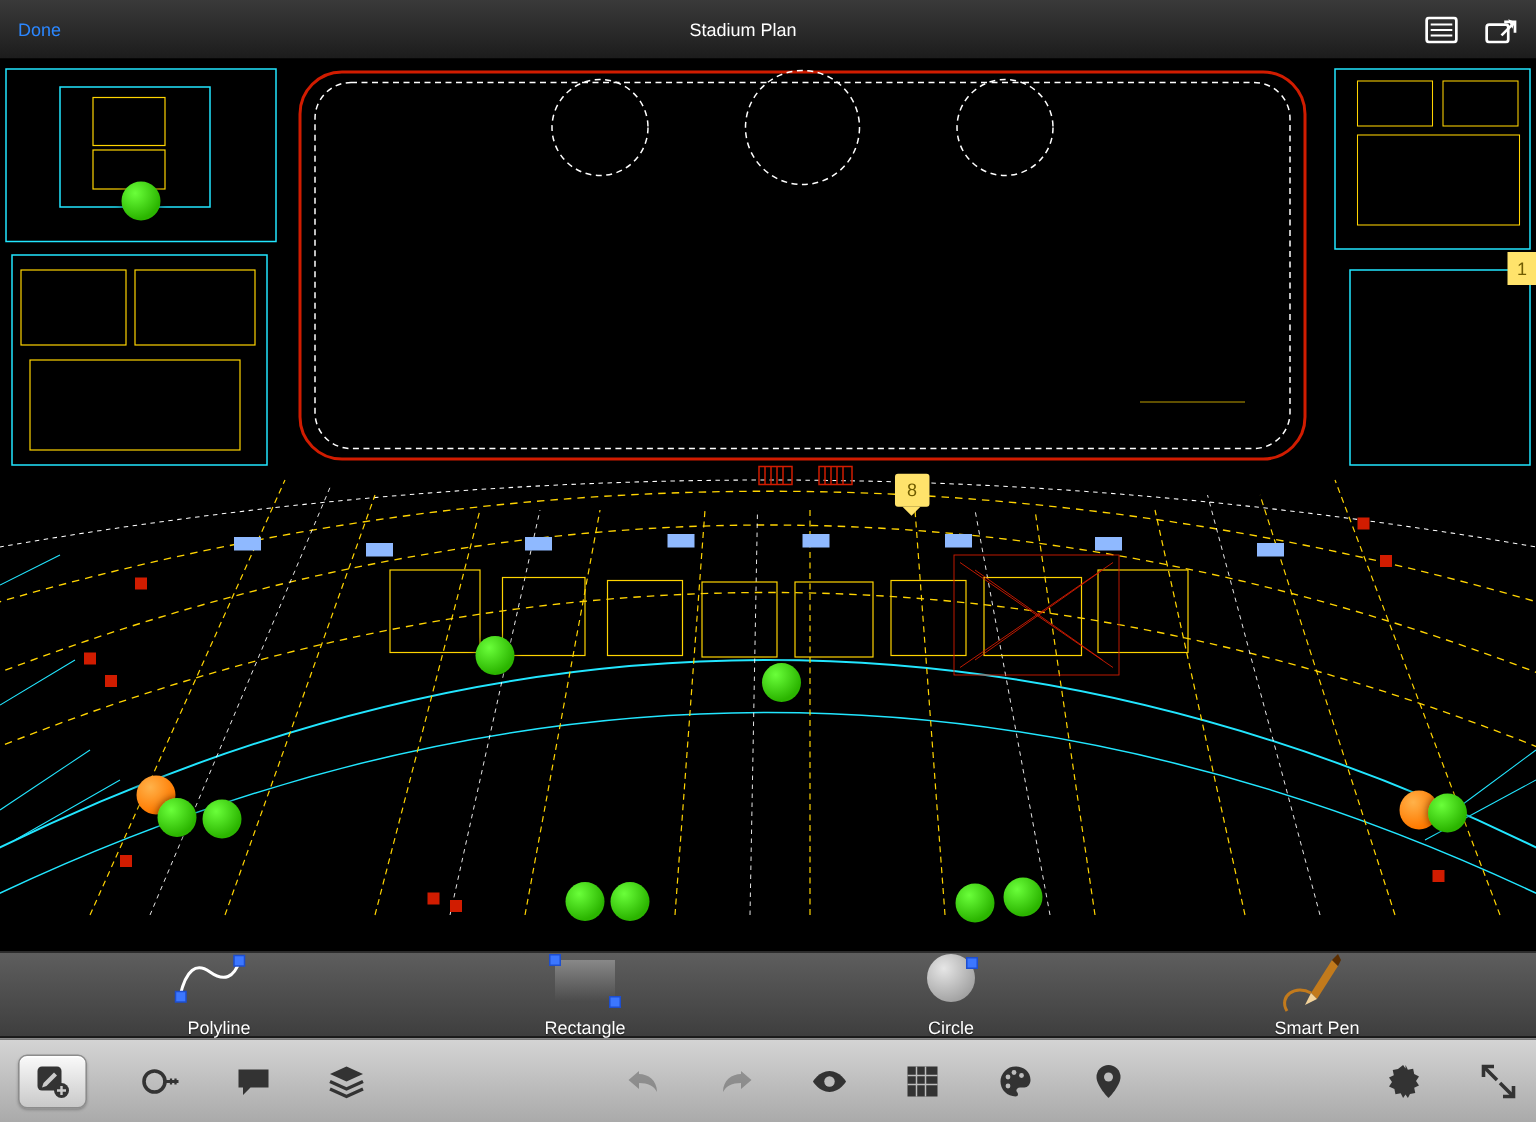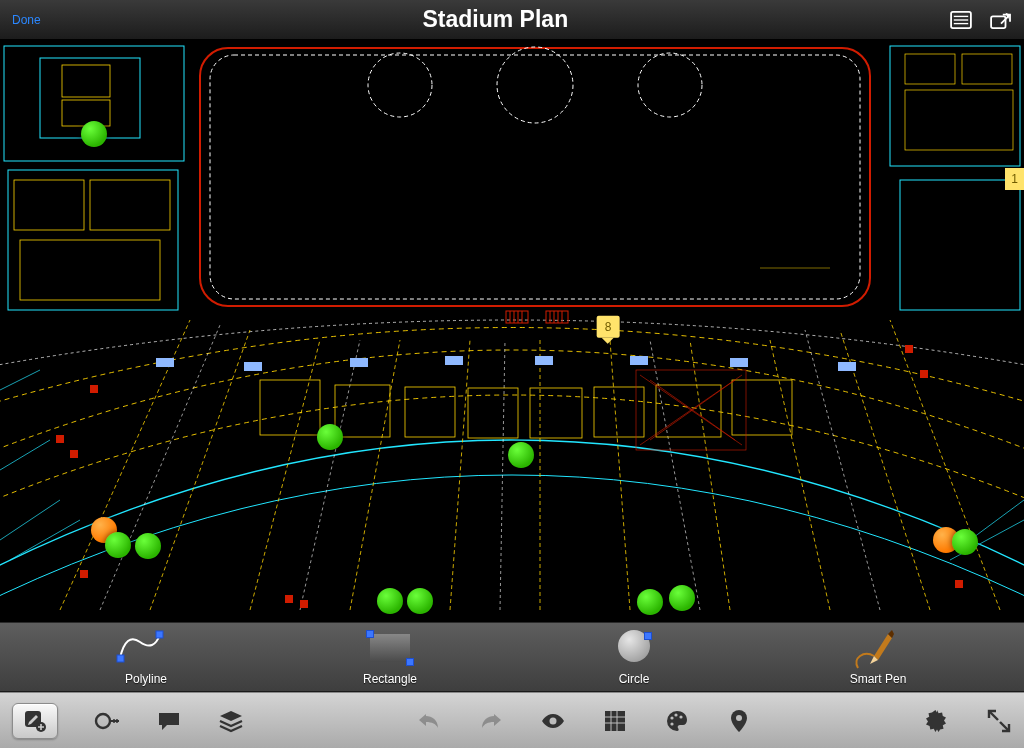--- a/index.html
+++ b/index.html
@@ -7,21 +7,21 @@
   body { background: #000; display: flex; flex-direction: column; }
 
   
   .navbar {
     height: 40px;
     background: linear-gradient(#3a3a3a, #1c1c1c);
     display: flex; align-items: center; justify-content: space-between;
     padding: 0 12px; color: #fff;
     border-bottom: 1px solid #000;
   }
-  .navbar .title { font-size: 23px; font-weight: 700; }
+  .navbar .title { font-size: 12px; font-weight: 400; }
   .navbar .done { color: #2b87ff; font-size: 12px; cursor: pointer; }
   .navbar .right-actions { display: flex; gap: 18px; }
   .nav-icon { width: 22px; height: 18px; fill: #fff; cursor: pointer; }
 
   
   .canvas {
     flex: 1; position: relative; background: #000; overflow: hidden;
   }
   .canvas svg { position: absolute; inset: 0; }
 
@@ -43,21 +43,21 @@
     content: ''; position: absolute; left: 50%; top: 100%;
     transform: translateX(-50%);
     border: 6px solid transparent; border-top-color: #ffe36b;
   }
   .note-edge { position: absolute; right: 0; background:#ffe36b; color:#705c00; font-size:12px; padding:4px 6px; }
 
   
 
   
   .tools-row {
-    height: 70px; background: linear-gradient(#5e5e5e, #3e3e3e);
+    height: 58px; background: linear-gradient(#5e5e5e, #3e3e3e);
     border-top: 1px solid #2a2a2a; border-bottom: 1px solid #1a1a1a;
     display: flex; justify-content: space-around; align-items: center;
     padding: 6px 24px;
   }
   .tool {
     display: flex; flex-direction: column; align-items: center; gap: 4px;
     color: #fff; font-size: 12px; text-shadow: 0 1px 1px rgba(0,0,0,.7);
     cursor: pointer;
   }
   .tool .icon-slot { width: 60px; height: 40px; position: relative; }

